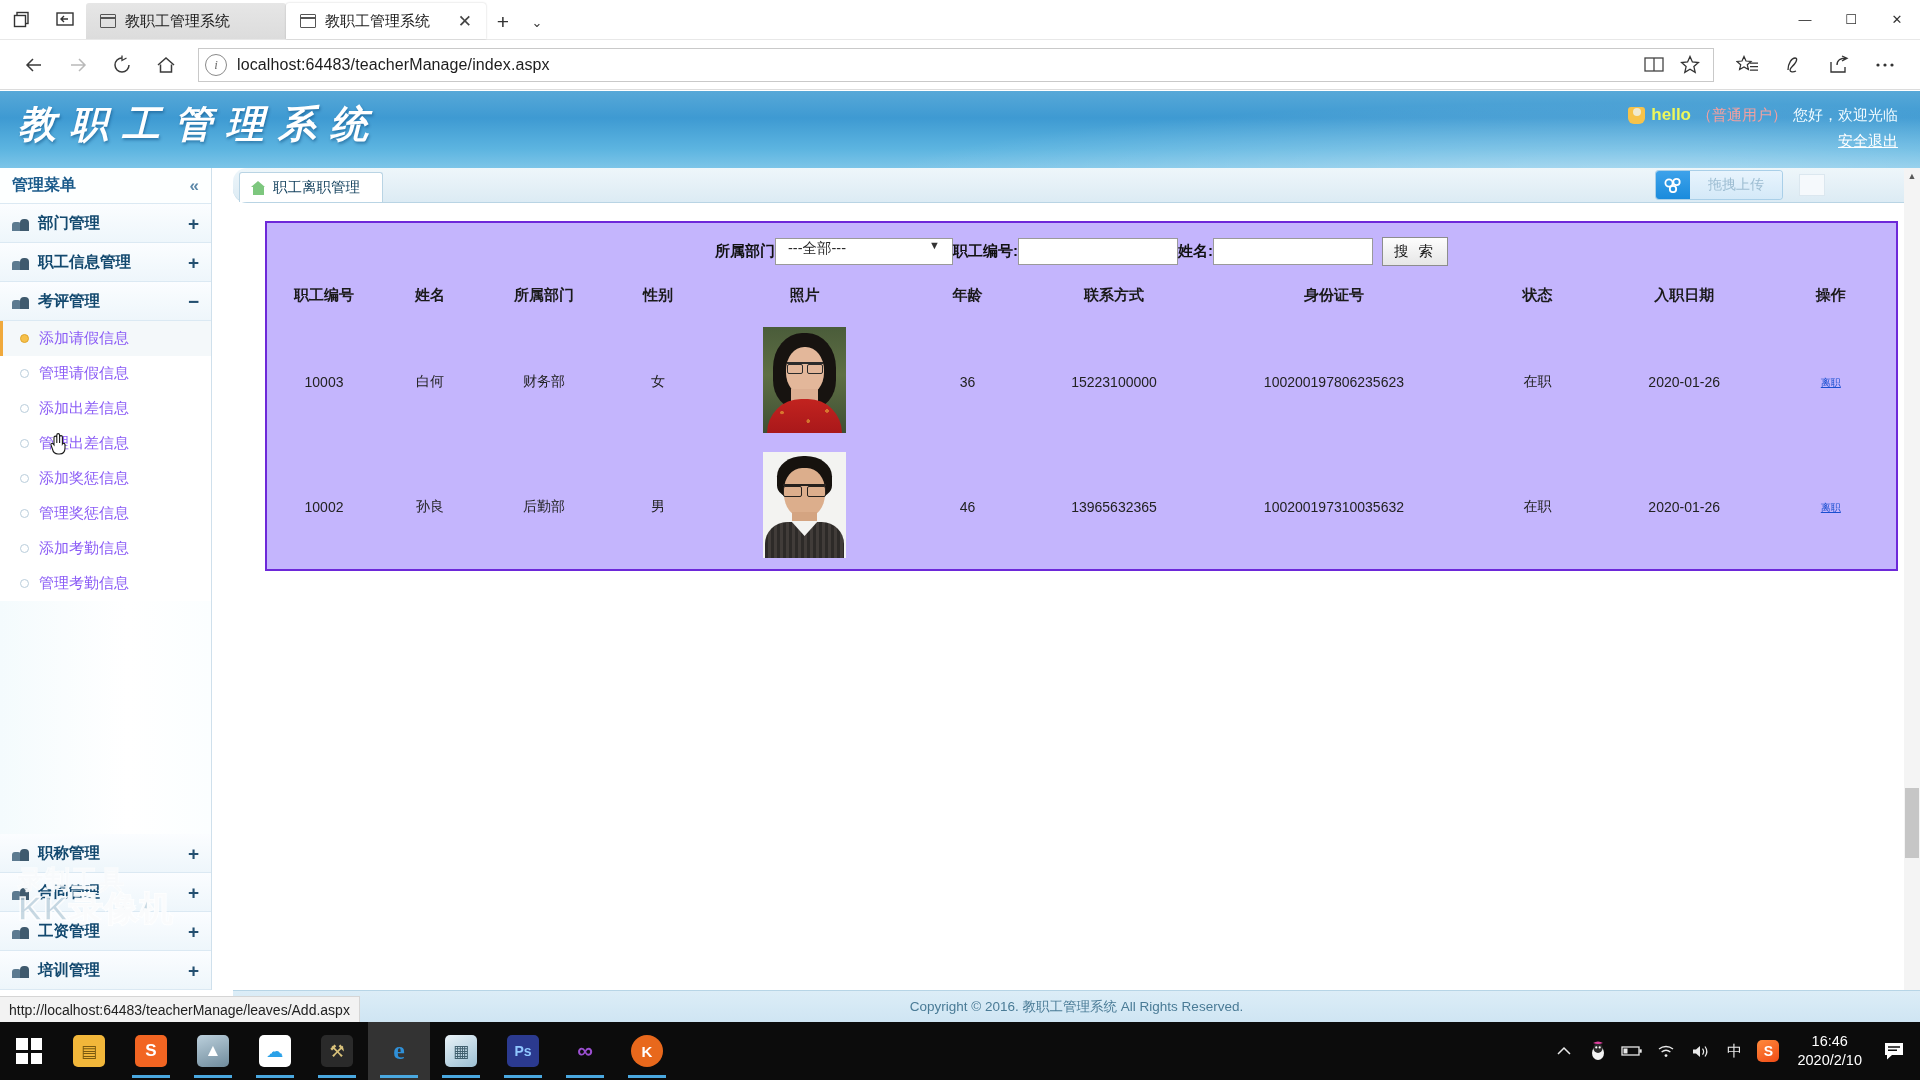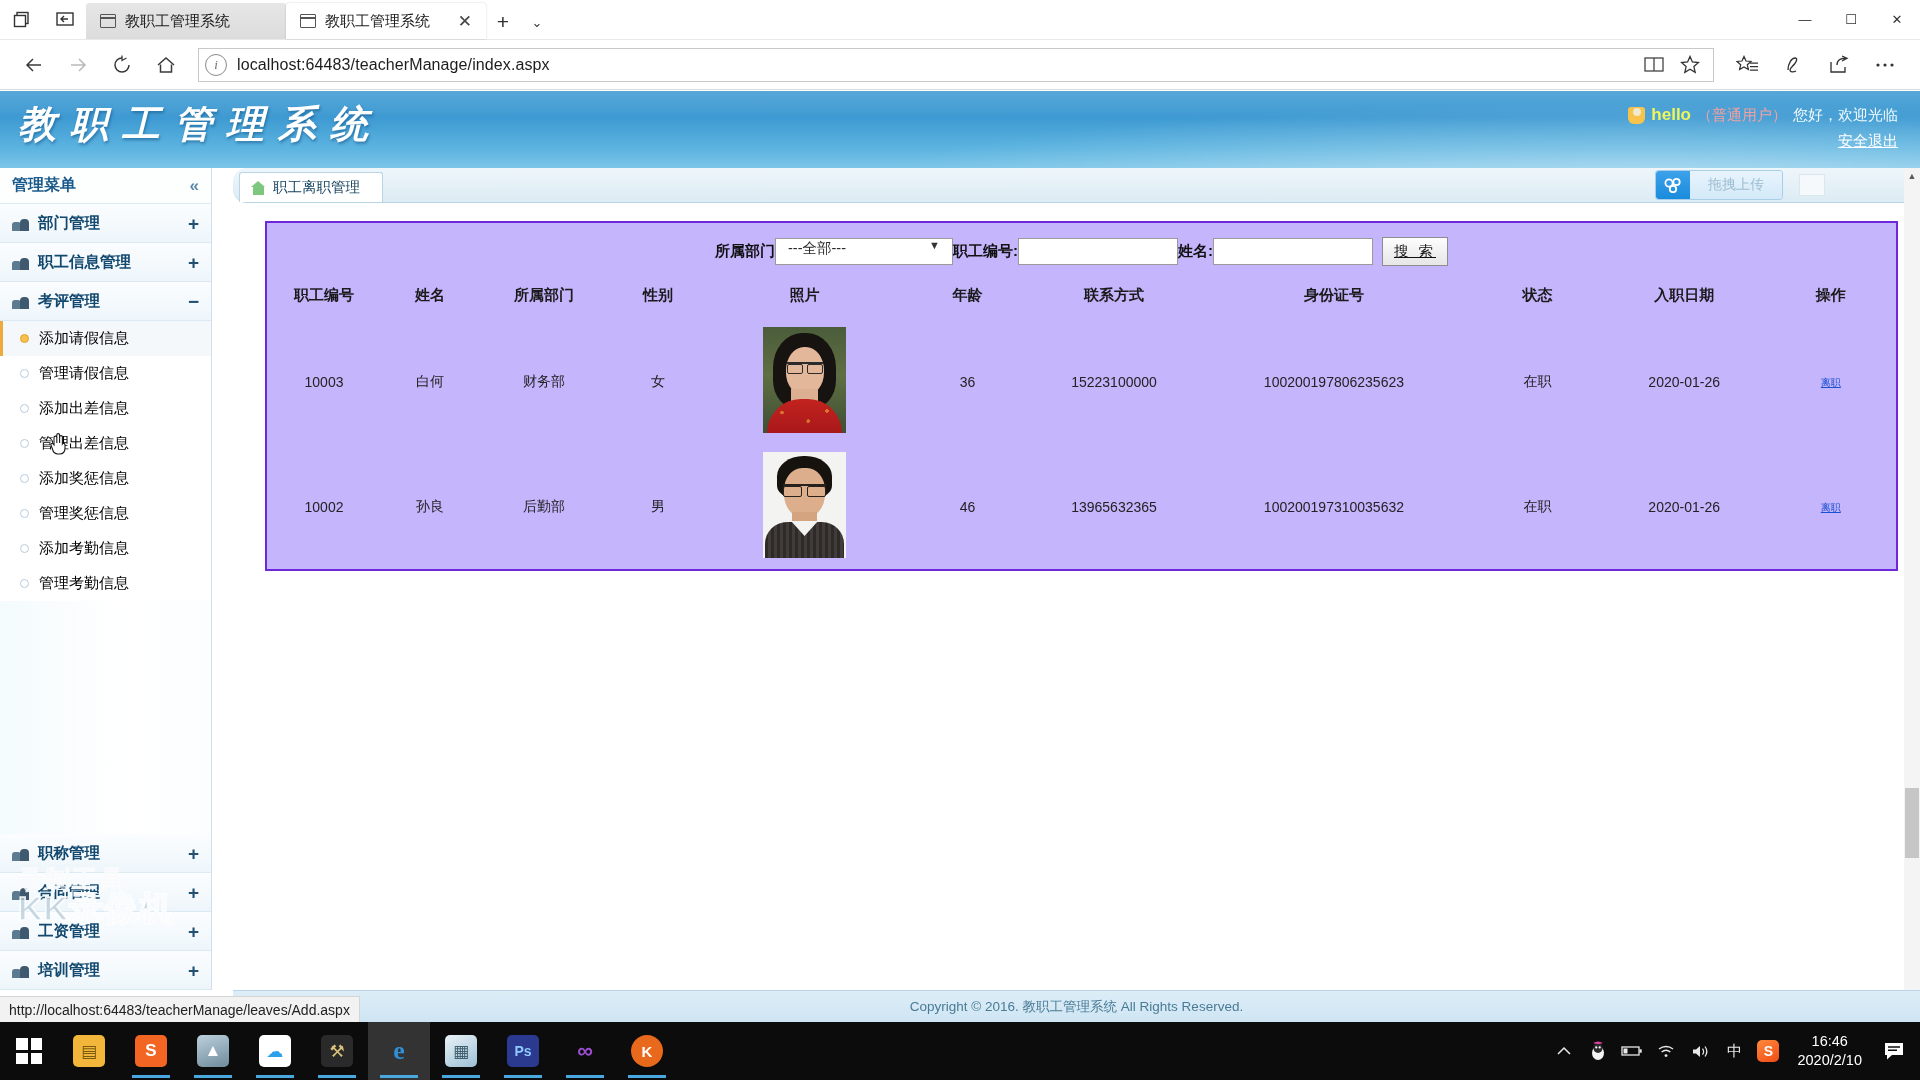--- a/index.html
+++ b/index.html
@@ -95,21 +95,21 @@
     font-size: 15.5px; font-weight: 700; color: #13496f;
     background: linear-gradient(180deg,#fbfdff,#eef6fb);
     border-bottom: 1px solid #dbe9f3; position: relative;
   }
   .grp-ico { width: 17px; height: 15px; flex: none; position: relative; }
   .grp-ico:before { content:""; position:absolute; left:0; bottom:0; width:9px; height:9px; background:#5c7a90; border-radius:3px 3px 0 0; }
   .grp-ico:after { content:""; position:absolute; right:0; bottom:0; width:9px; height:12px; background:#3f5a6e; border-radius:4px 4px 0 0; }
   .grp-sign { margin-left: auto; font-size: 19px; color: #234f70; font-weight: 700; line-height: 1; }
   .menu-sub {
     height: 35px; display: flex; align-items: center; gap: 10px; padding: 0 12px 0 20px;
-    font-size: 15px; color: #000000; background: #ffffff;
+    font-size: 15px; color: #8b5cf6; background: #ffffff;
   }
   .menu-sub.hl { background: #f4f8fa; border-left: 3px solid #f0a93c; padding-left: 17px; }
   .sub-dot { width: 9px; height: 9px; border-radius: 50%; border: 1.6px solid #b9cddb; flex: none; }
   .menu-sub.hl .sub-dot { background: #f6c04a; border-color: #e0a52c; }
   .sidebar-bottom { position: absolute; bottom: 0; left: 0; right: 0; }
   .cursor-hand {
     position: absolute; left: 49px; top: 263px; width: 18px; height: 24px; z-index: 40;
   }
   .watermark {
     position: absolute; left: 18px; top: 700px; width: 215px; z-index: 30;
@@ -156,21 +156,21 @@
     font-size: 14.5px; color: #2a2a2a; padding: 0 12px; display:flex; align-items:flex-start;
     font-family: "Liberation Sans", sans-serif;
   }
   .sr-select .caret { margin-left: auto; font-size: 11px; color: #333; }
   .sr-input { height: 27px; border: 1px solid #9a9a9a; background: #fff; }
   .sr-input.emp { width: 160px; }
   .sr-input.name { width: 160px; }
   .sr-btn {
     height: 29px; padding: 0 11px; border: 1px solid #8d8d8d;
     background: linear-gradient(180deg,#fdfdfd,#e6e6e6); font-size: 14.5px; color: #111;
-    margin-left: 9px; display:flex; align-items:center; letter-spacing: 3px; text-decoration: underline;
+    margin-left: 9px; display:flex; align-items:center; letter-spacing: 3px;
   }
   table.grid { width: 100%; border-collapse: collapse; }
   table.grid th {
     font-size: 15px; font-weight: 700; color: #1a1a1a; padding: 12px 0 14px; text-align: center;
   }
   table.grid td { font-size: 14px; color: #222; text-align: center; padding: 8px 0; vertical-align: middle; }
   table.grid tr.data-row { height: 113px; }
   .photo-f, .photo-m { width: 83px; height: 106px; display: inline-block; position: relative; overflow: hidden; }
   
   .photo-f { background: linear-gradient(180deg,#4a5c3a 0%,#5f6f44 45%,#3e4f33 100%); }

